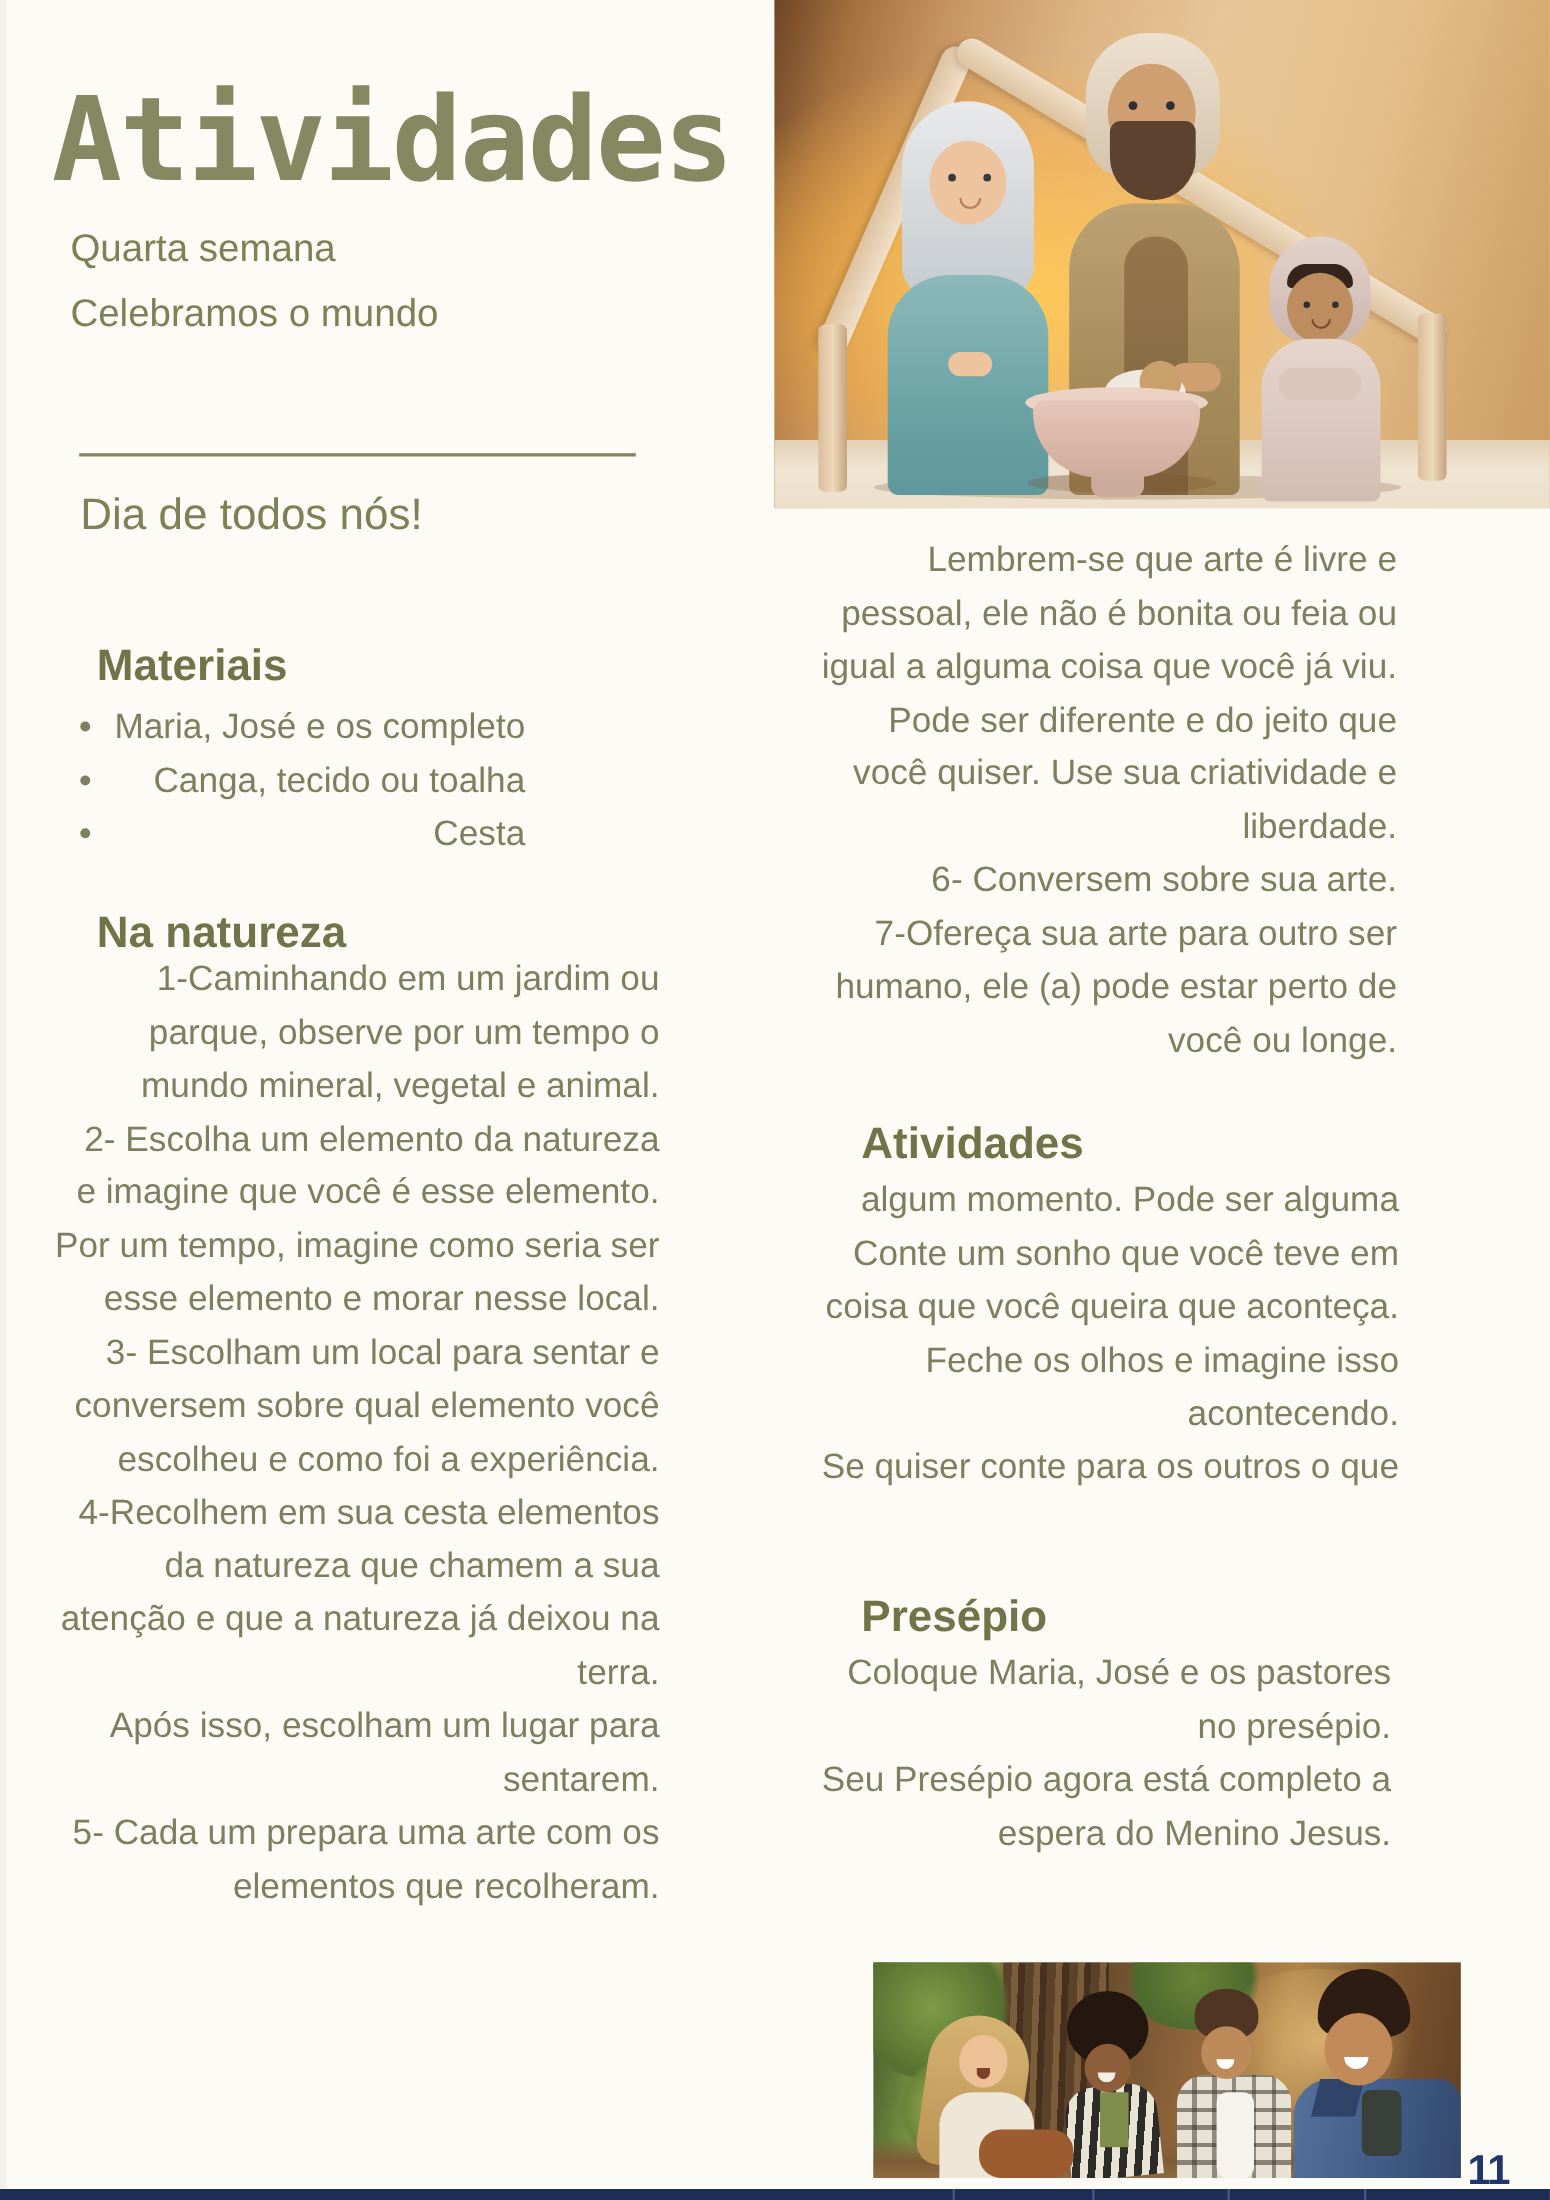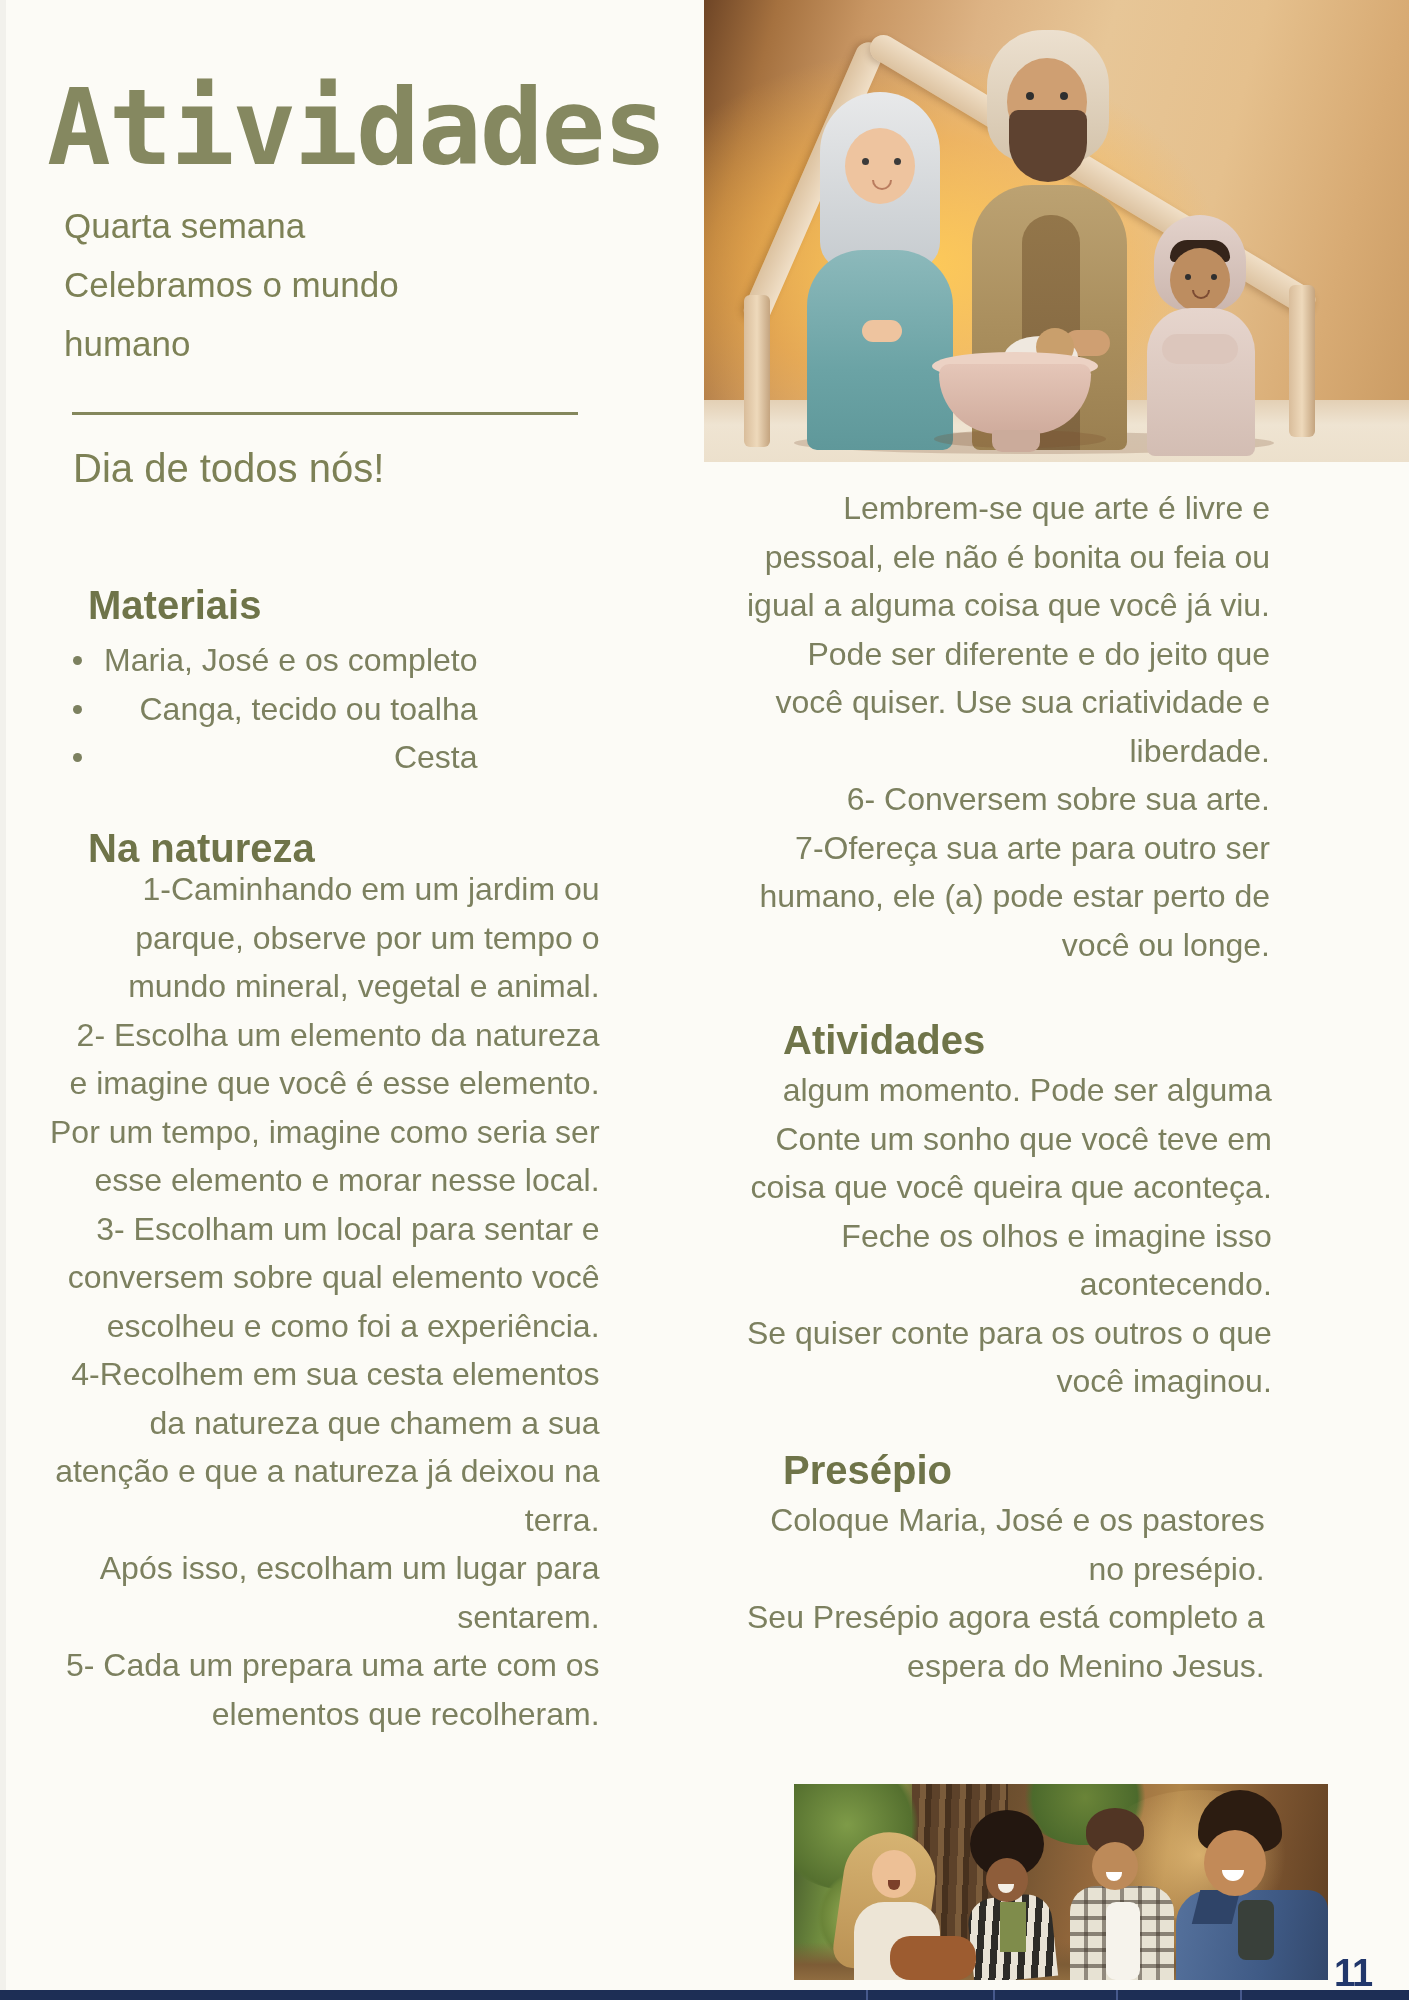--- a/index.html
+++ b/index.html
@@ -189,21 +189,20 @@
     <div class="nv-baby-head"></div>
     <div class="nv-crad-rim"></div>
     <div class="nv-crad-body"></div>
     <div class="nv-crad-base"></div>
   </div>
 
   <div class="abs title">Atividades</div>
   <div class="abs subtitle">
     <div class="tline">Quarta semana</div>
     <div class="tline">Celebramos o mundo</div>
-    <div class="tline">humano</div>
   </div>
   <div class="abs divider"></div>
   <div class="abs tagline">Dia de todos nós!</div>
 
   <div class="abs h-bold mat-head">Materiais</div>
   <div class="abs body-block mat-list">
     <div class="tline">Maria, José e os completo</div>
     <div class="tline">Canga, tecido ou toalha</div>
     <div class="tline">Cesta</div>
   </div>
@@ -244,21 +243,20 @@
   </div>
 
   <div class="abs h-bold r-brin-head">Atividades</div>
   <div class="abs body-block r-brin-body">
     <div class="tline">algum momento. Pode ser alguma</div>
     <div class="tline">Conte um sonho que você teve em</div>
     <div class="tline">coisa que você queira que aconteça.</div>
     <div class="tline">Feche os olhos e imagine isso</div>
     <div class="tline">acontecendo.</div>
     <div class="tline">Se quiser conte para os outros o que</div>
-    <div class="tline">você imaginou.</div>
   </div>
 
   <div class="abs h-bold r-pres-head">Presépio</div>
   <div class="abs body-block r-pres-body">
     <div class="tline">Coloque Maria, José e os pastores</div>
     <div class="tline">no presépio.</div>
     <div class="tline">Seu Presépio agora está completo a</div>
     <div class="tline">espera do Menino Jesus.</div>
   </div>
 

